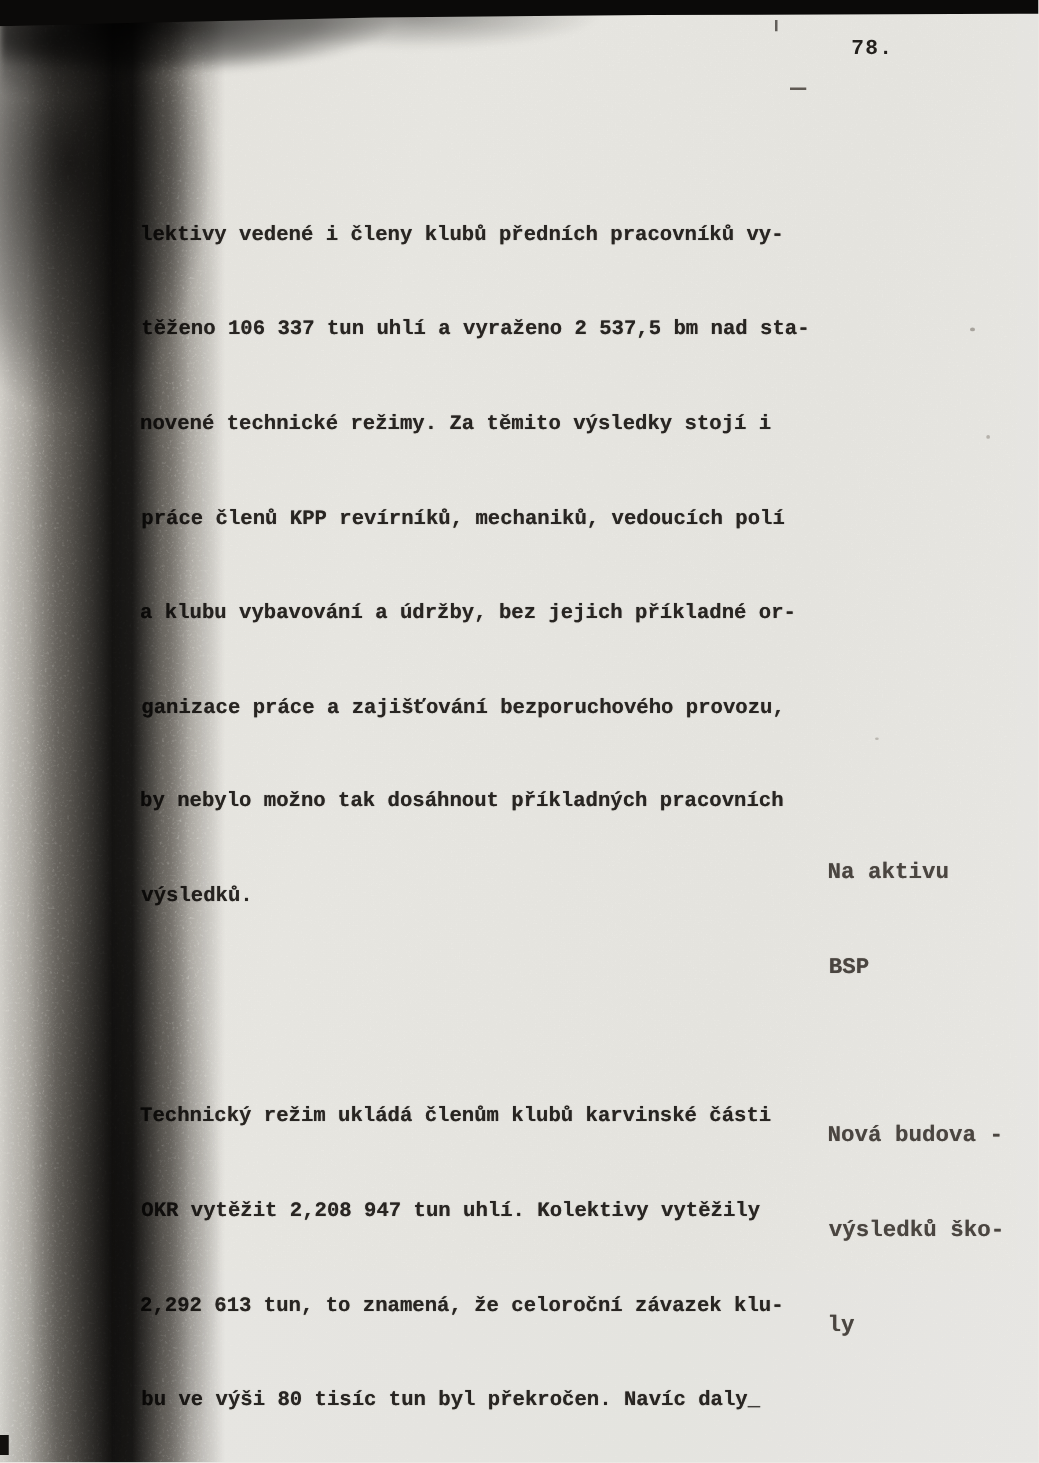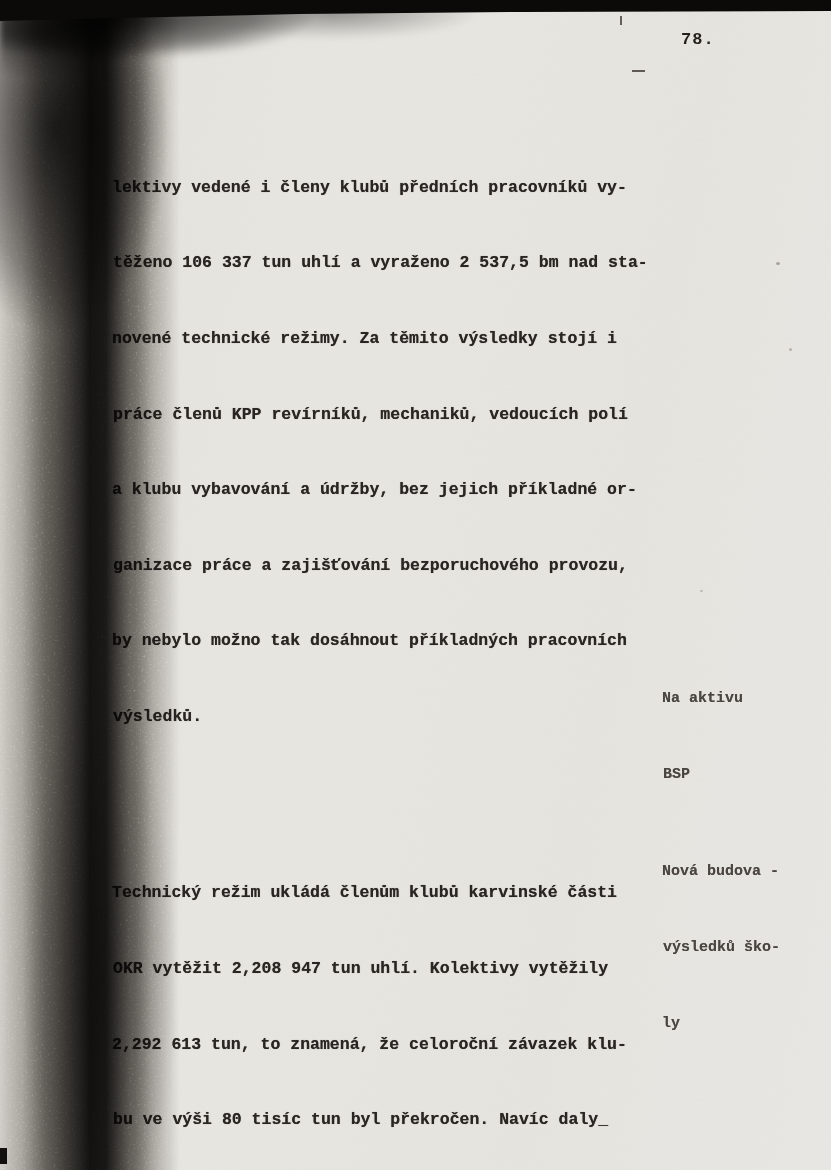--- a/index.html
+++ b/index.html
@@ -30,28 +30,28 @@
     white-space: pre;
     text-shadow: 0 0 0.7px rgba(45,40,35,0.75);
   }
   .para { position: relative; }
   .line { height: 25.2px; }
   .line:nth-child(even) { margin-left: 1px; }
 
   .margin-note {
     position: absolute;
     left: 662px;
-    font-size: 15px; font-weight: 700;
+    font-size: 18px; font-weight: 700;
     line-height: 25.2px;
     color: #4a4540;
     white-space: pre;
     text-shadow: 0 0 0.6px rgba(70,64,58,0.6);
   }
   .margin-note-1 { top: 636px; }
-  .margin-note-2 { top: 809px; }
+  .margin-note-2 { top: 847px; }
 
   
   .top-bar {
     position: absolute; top: 0; left: 0;
     width: 831px; height: 22px;
     background: #0b0a09;
     clip-path: polygon(0 0, 831px 0, 831px 11px, 520px 12px, 300px 14px, 120px 18px, 0 21px);
     z-index: 6;
   }
   .top-left-shadow {

